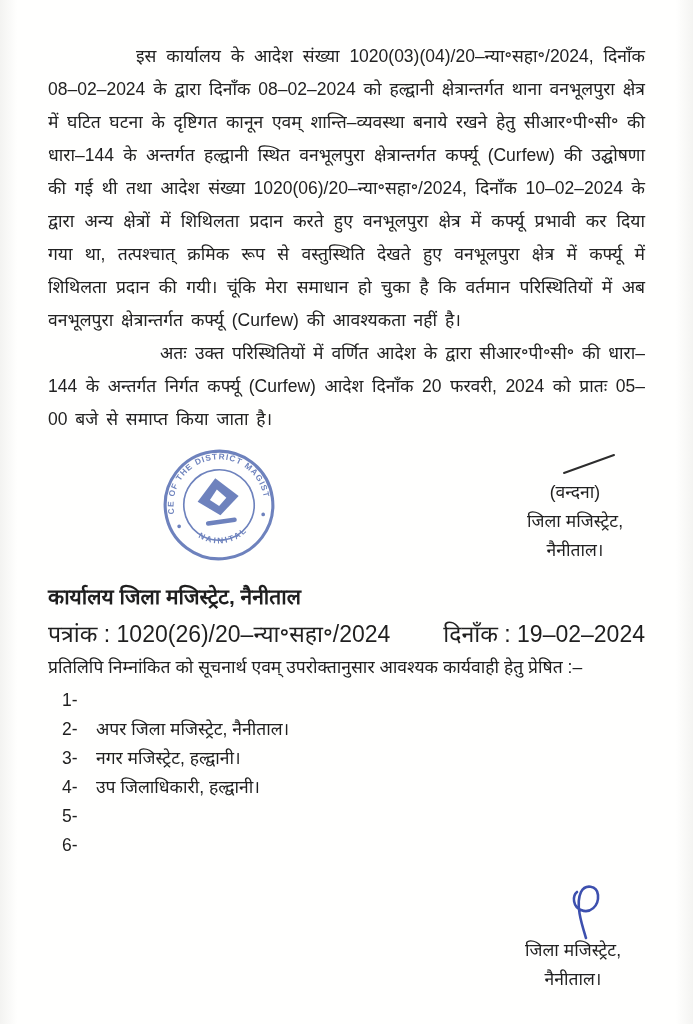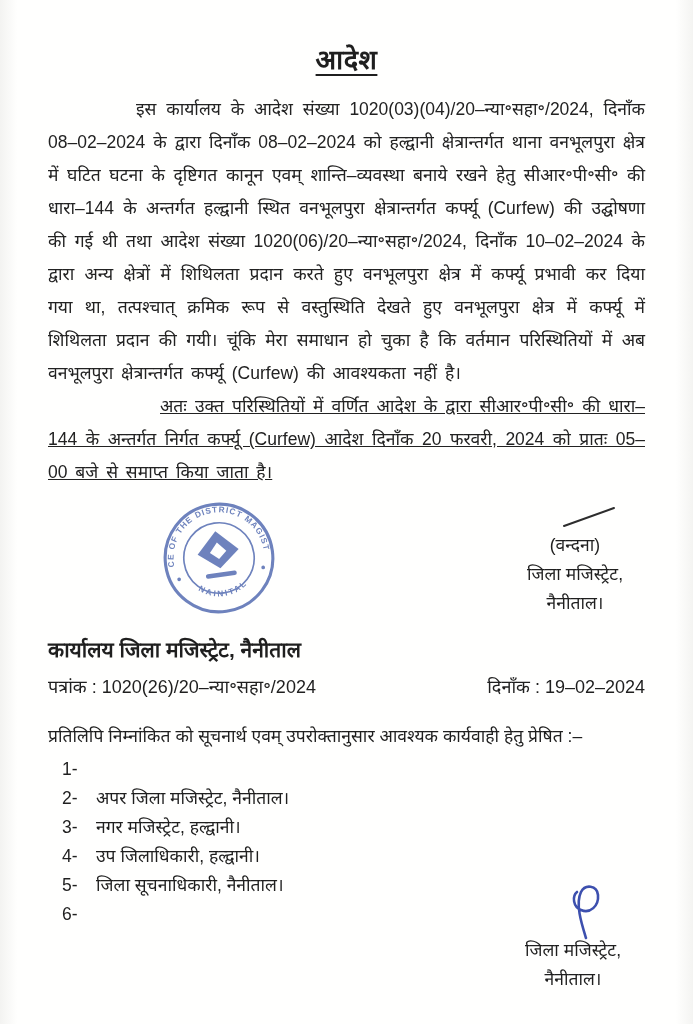--- a/index.html
+++ b/index.html
@@ -32,21 +32,21 @@
   }
   .body-text{
     font-size:17.5px;
     line-height:33px;
     text-align:justify;
     word-spacing:3px;
     margin:0;
     color:#222;
   }
   .para-1{text-indent:88px;}
-  .para-2{text-indent:112px;text-decoration:underline;}
+  .para-2{text-indent:112px;}
   .seal-sign-row{
     display:flex;
     align-items:flex-start;
     margin-top:10px;
     height:132px;
   }
   .seal-wrap{
     margin-left:112px;
     width:118px;height:118px;
     opacity:.8;
@@ -63,23 +63,23 @@
   .slash-sig{display:block;margin:0 auto 2px auto;transform:translateX(14px);}
   .office-heading{
     text-align:left;
     font-size:21px;
     font-weight:bold;
     margin:4px 0 10px 0;
   }
   .ref-row{
     display:flex;
     justify-content:space-between;
-    font-size:18px;
+    font-size:23px;
     line-height:28px;
-    margin-bottom:20px;
+    margin-bottom:4px;
   }
   .copy-intro{
     font-size:17.5px;
     line-height:30px;
     margin:0 0 4px 0;
   }
   .recipients{font-size:17.5px;line-height:29px;}
   .recipient-row{display:flex;}
   .recipient-num{width:34px;padding-left:14px;flex:none;}
   .bottom-sign-block{
@@ -94,21 +94,20 @@
   .seal-svg text{
     font-family:"Liberation Sans","DejaVu Sans",sans-serif;
     font-weight:bold;
   }
 </style>
 </head>
 <body>
 
 <div class="page">
 
-  <h1 class="doc-title"><span>आदेश</span></h1>
 
   <p class="body-text para-1">इस कार्यालय के आदेश संख्या 1020(03)(04)/20–न्या॰सहा॰/2024, दिनाँक 08–02–2024 के द्वारा दिनाँक 08–02–2024 को हल्द्वानी क्षेत्रान्तर्गत थाना वनभूलपुरा क्षेत्र में घटित घटना के दृष्टिगत कानून एवम् शान्ति–व्यवस्था बनाये रखने हेतु सीआर॰पी॰सी॰ की धारा–144 के अन्तर्गत हल्द्वानी स्थित वनभूलपुरा क्षेत्रान्तर्गत कर्फ्यू (Curfew) की उद्घोषणा की गई थी तथा आदेश संख्या 1020(06)/20–न्या॰सहा॰/2024, दिनाँक 10–02–2024 के द्वारा अन्य क्षेत्रों में शिथिलता प्रदान करते हुए वनभूलपुरा क्षेत्र में कर्फ्यू प्रभावी कर दिया गया था, तत्पश्चात् क्रमिक रूप से वस्तुस्थिति देखते हुए वनभूलपुरा क्षेत्र में कर्फ्यू में शिथिलता प्रदान की गयी। चूंकि मेरा समाधान हो चुका है कि वर्तमान परिस्थितियों में अब वनभूलपुरा क्षेत्रान्तर्गत कर्फ्यू (Curfew) की आवश्यकता नहीं है।</p>
   <p class="body-text para-2">अतः उक्त परिस्थितियों में वर्णित आदेश के द्वारा सीआर॰पी॰सी॰ की धारा–144 के अन्तर्गत निर्गत कर्फ्यू (Curfew) आदेश दिनाँक 20 फरवरी, 2024 को प्रातः 05–00 बजे से समाप्त किया जाता है।</p>
 
   <div class="seal-sign-row">
 
     <div class="seal-wrap">
       <svg class="seal-svg" width="118" height="118" viewBox="0 0 114 114">
         <circle cx="57" cy="57" r="52" fill="none" stroke="#4a64ad" stroke-width="3"></circle>
         <circle cx="57" cy="57" r="34" fill="none" stroke="#4a64ad" stroke-width="1.6"></circle>
@@ -161,21 +160,20 @@
     <div class="recipient-row">
       <span class="recipient-num">3-</span>
       <span>नगर मजिस्ट्रेट, हल्द्वानी।</span>
     </div>
     <div class="recipient-row">
       <span class="recipient-num">4-</span>
       <span>उप जिलाधिकारी, हल्द्वानी।</span>
     </div>
     <div class="recipient-row">
       <span class="recipient-num">5-</span>
-      <span>जिला सूचनाधिकारी, नैनीताल।</span>
     </div>
     <div class="recipient-row">
       <span class="recipient-num">6-</span>
     </div>
   </div>
 
   <div class="bottom-sign-block">
     <svg class="ink-sig" width="66" height="58" viewBox="0 0 66 58">
       <path d="M 40 56 C 36 43 29 22 35 10 C 39 2 51 3 52 13 C 53 24 44 32 35 28 C 27 25 26 14 31 10" stroke="#3d50ae" stroke-width="2.6" fill="none" stroke-linecap="round"></path>
     </svg>

